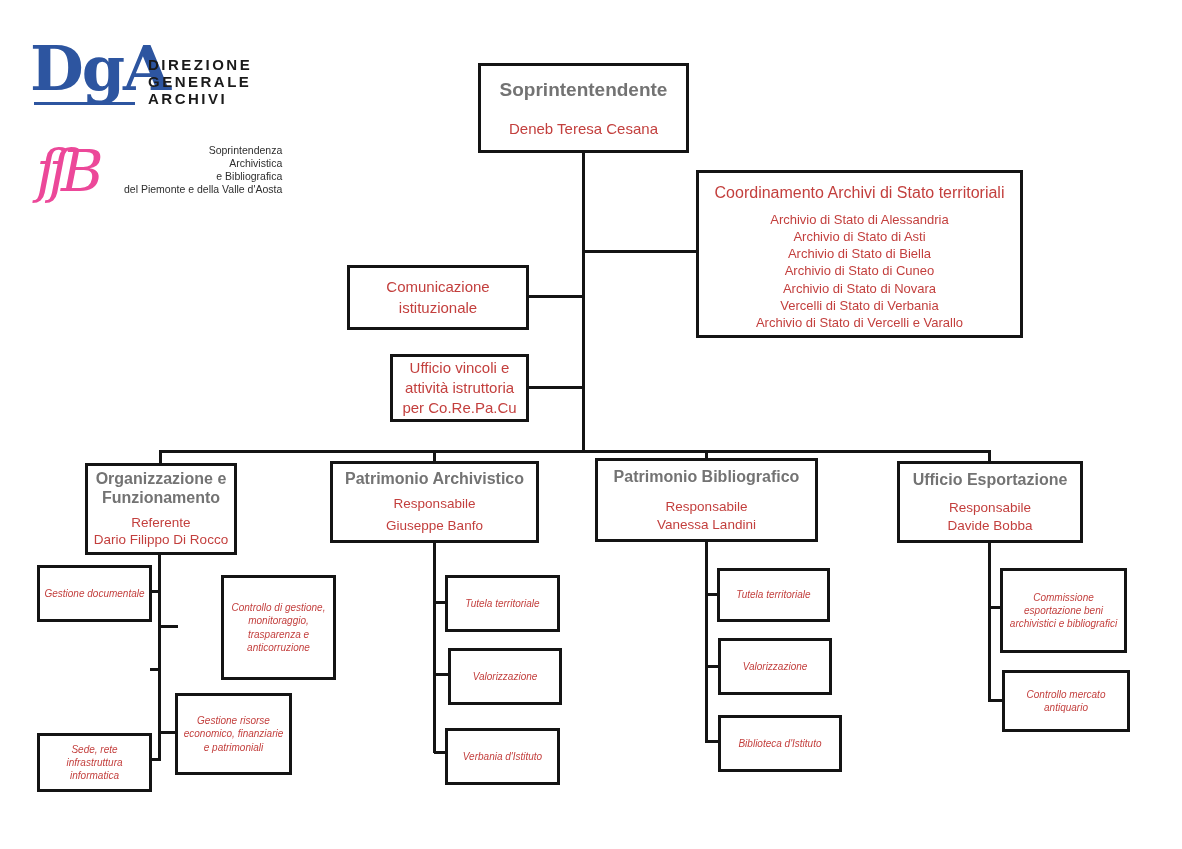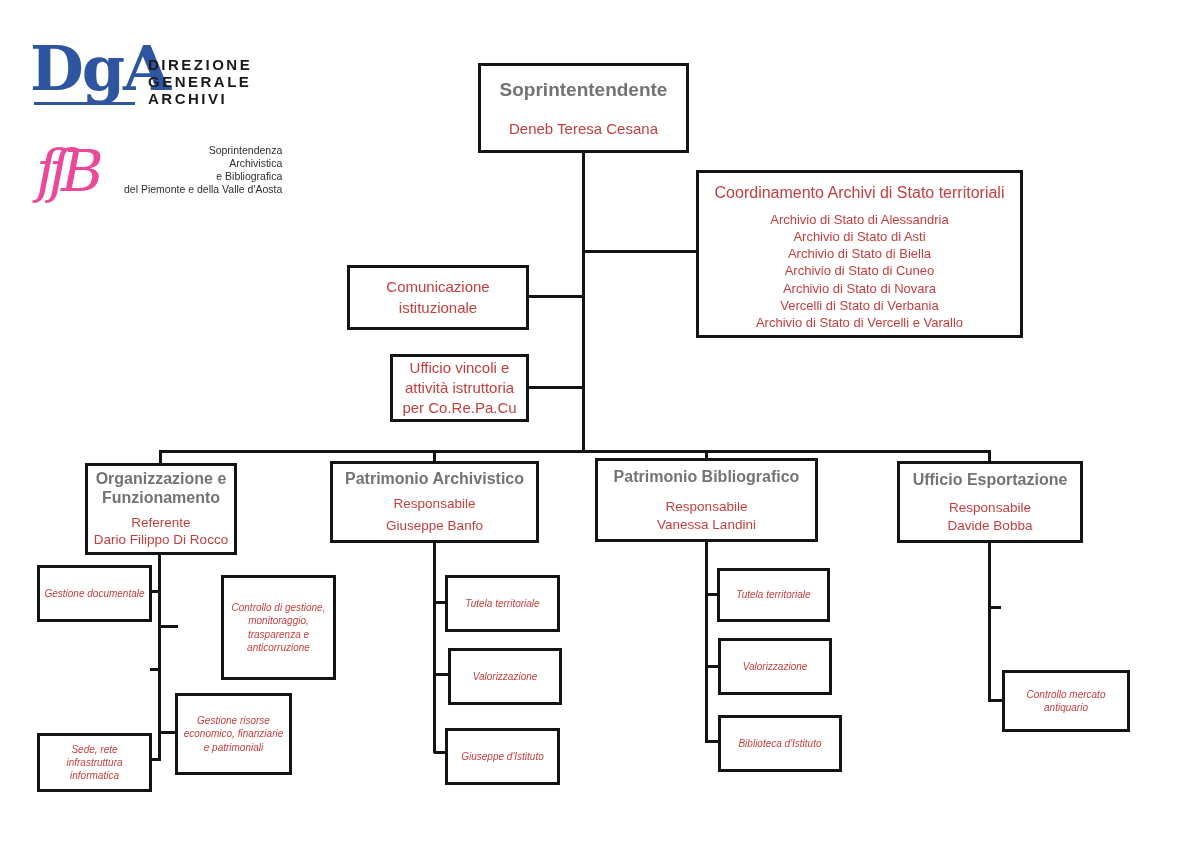--- a/index.html
+++ b/index.html
@@ -163,30 +163,33 @@
     <div class="leaf-label">Gestione risorse economico, finanziarie e patrimoniali</div>
   </div>
 
   <div class="node" style="left:445px;top:575px;width:115px;height:57px;">
     <div class="leaf-label">Tutela territoriale</div>
   </div>
   <div class="node" style="left:448px;top:648px;width:114px;height:57px;">
     <div class="leaf-label">Valorizzazione</div>
   </div>
   <div class="node" style="left:445px;top:728px;width:115px;height:57px;">
-    <div class="leaf-label">Giuseppe d'Istituto</div>
+    <div class="leaf-label">Verbania d'Istituto</div>
   </div>
 
   <div class="node" style="left:717px;top:568px;width:113px;height:54px;">
     <div class="leaf-label">Tutela territoriale</div>
   </div>
   <div class="node" style="left:718px;top:638px;width:114px;height:57px;">
     <div class="leaf-label">Valorizzazione</div>
   </div>
   <div class="node" style="left:718px;top:715px;width:124px;height:57px;">
     <div class="leaf-label">Biblioteca d'Istituto</div>
   </div>
 
+  <div class="node" style="left:1000px;top:568px;width:127px;height:85px;">
+    <div class="leaf-label">Commissione esportazione beni archivistici e bibliografici</div>
+  </div>
   <div class="node" style="left:1002px;top:670px;width:128px;height:62px;">
     <div class="leaf-label">Controllo mercato antiquario</div>
   </div>
 
 </div>
 
 </body></html>

